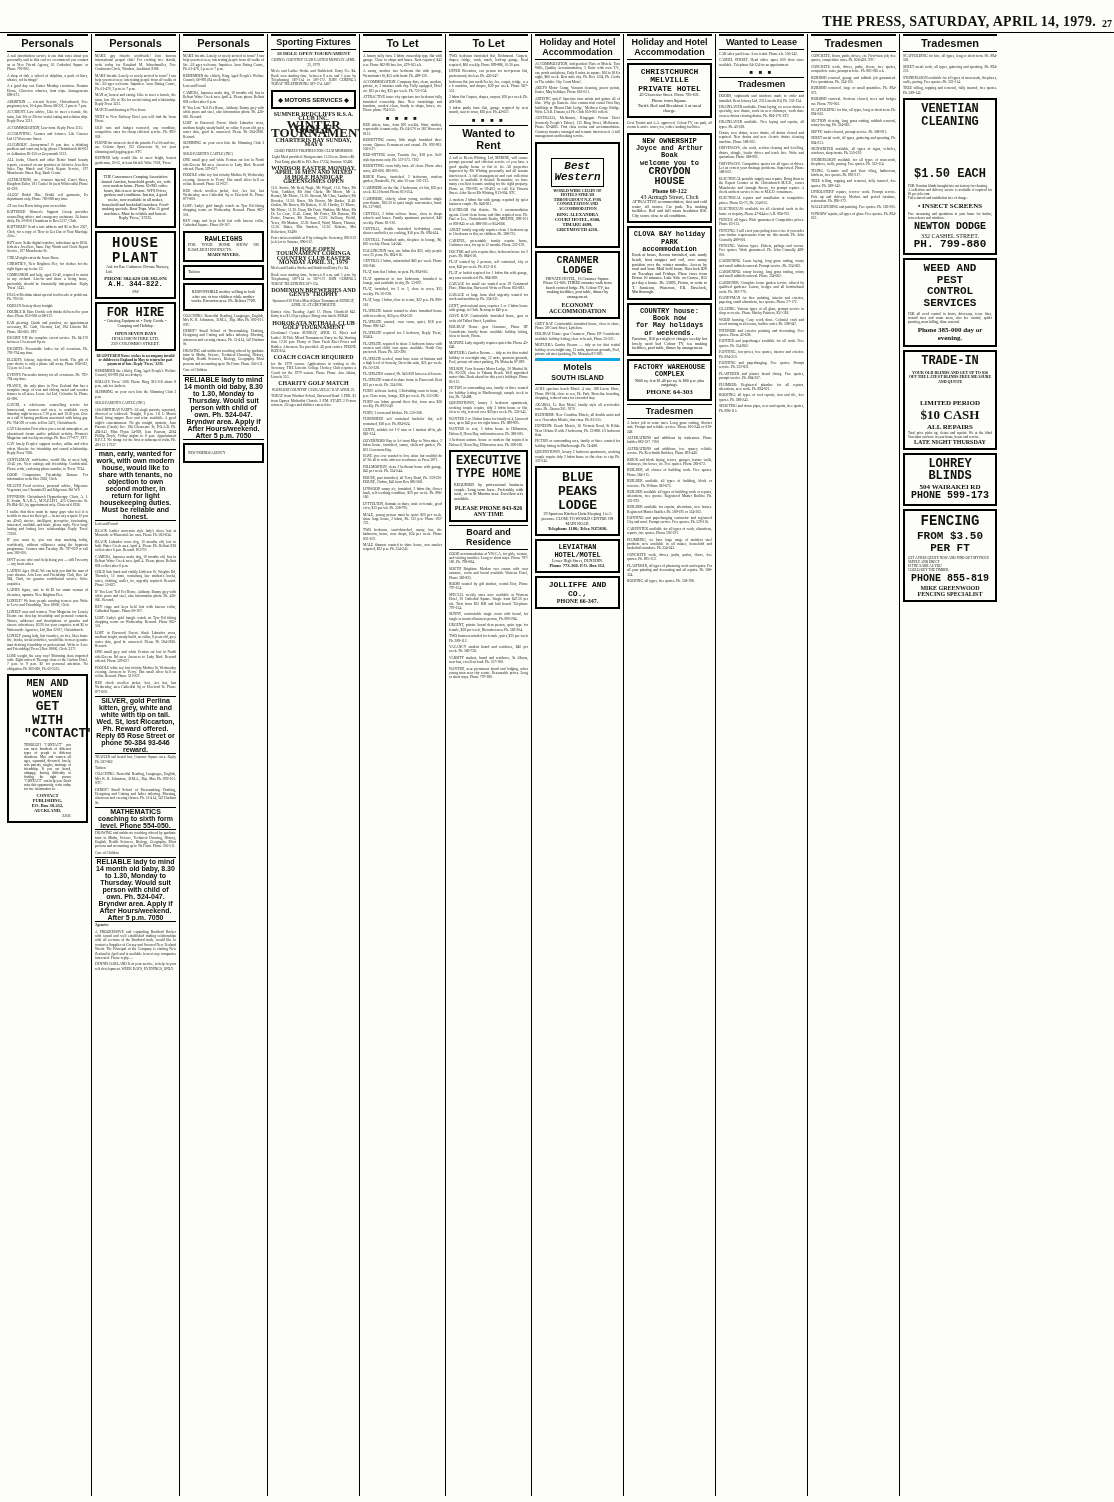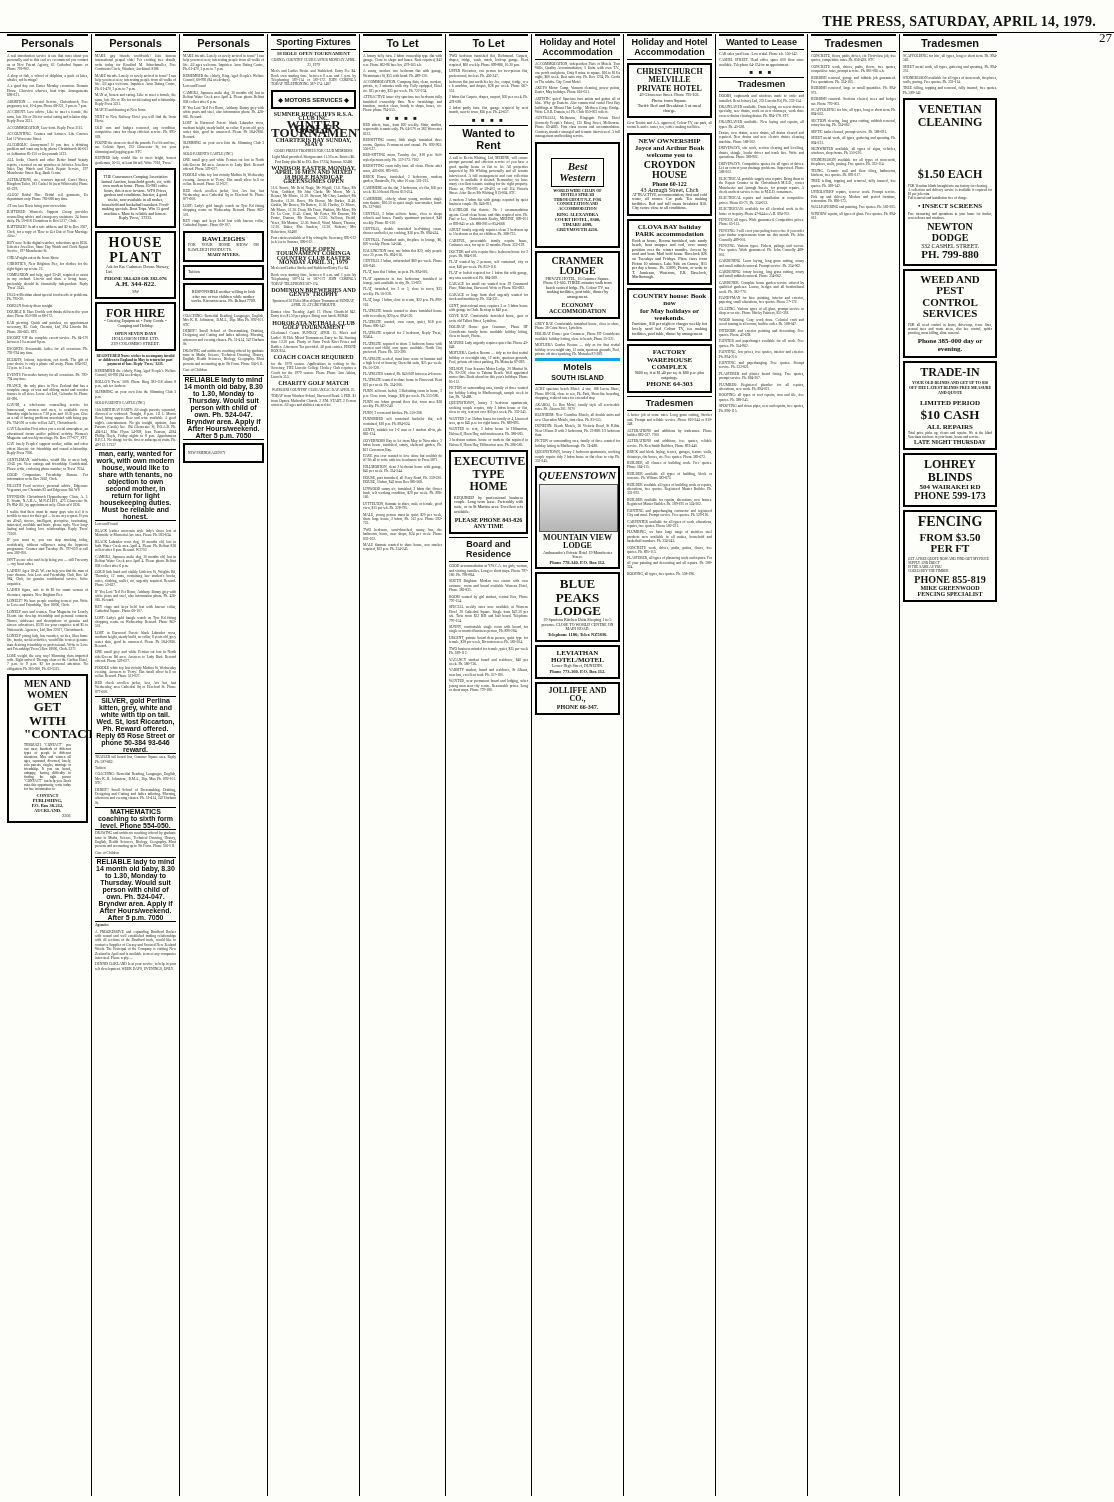--- a/index.html
+++ b/index.html
@@ -1,34 +1,34 @@
 <!DOCTYPE html>
 <html><head>
 <meta charset="utf-8">
 <style>
   html,body{margin:0;padding:0;background:#fff;}
   body{width:1114px;height:1502px;font-family:"Liberation Serif",serif;color:#111;}
   .page{position:relative;width:1114px;height:1502px;background:#fdfdfa;overflow:hidden;}
   .masthead{position:absolute;top:14px;left:0;width:1114px;height:18px;border-bottom:1px solid #000;}
   .masthead .mh{position:absolute;right:18px;top:0;font-size:14px;letter-spacing:.3px;font-weight:bold;}
-  .masthead .mhpg{position:absolute;right:0px;top:16px;font-size:13px;font-weight:normal;}
+  .masthead .mhpg{position:absolute;right:0px;top:4px;font-size:10px;font-weight:bold;}
   .cols{position:absolute;top:34px;left:4px;width:1106px;height:1462px;display:flex;}
   .col{position:relative;border-right:1px solid #000;padding:0 3px;box-sizing:border-box;overflow:hidden;}
   .col:last-child{border-right:none;}
   .w1{width:88px}.w2{width:88px}.w3{width:88px}.w4{width:92px}.w5{width:86px}
   .w6{width:86px}.w7{width:92px}.w8{width:92px}.w9{width:92px}.w10{width:92px}
   .w11{width:100px}
   .hd{font-family:"Liberation Sans",sans-serif;font-weight:bold;text-align:center;font-size:11px;
       border-top:2px solid #000;border-bottom:1px solid #000;padding:1px 0 2px;margin:0 0 2px;}
   .hd.small{font-size:9px;}
   .body{font-size:3.6px;line-height:4.4px;text-align:justify;color:#1b1b1b;
         font-family:"Liberation Serif",serif;letter-spacing:0;word-spacing:0;}
   .body p{margin:0 0 2px;}
   .dots{text-align:center;font-size:6px;letter-spacing:2px;line-height:6px;margin:2px 0;}
-  .adt{font-family:Liberation Serif, serif;font-weight:bold;line-height:1.05;}
+  .adt{font-family:Liberation Mono, monospace;font-weight:bold;line-height:1.05;}
   .f16{font-size:12px}.f14{font-size:14px}.f12{font-size:12px}.f11{font-size:11px}
   .f10{font-size:10px}.f9{font-size:13px}.f8{font-size:8px}.f7{font-size:7px}.f6{font-size:6px}
   .f5{font-size:5px}.f45{font-size:4.5px}
   .ctr{text-align:center}
   .sub{font-size:4px;line-height:4.6px;text-align:center;}
   .mini{font-size:3.4px;line-height:4px;text-align:justify;}
   .classhead{font-family:"Liberation Sans",sans-serif;font-weight:bold;font-size:7px;text-align:center;margin:2px 0 1px;}
   .box2{border:2px solid #000;padding:3px;margin:3px 0;text-align:center;}
   .wide{letter-spacing:1px;}
   .imgph{width:100%;height:70px;background:linear-gradient(180deg,#cfcfcf,#9a9a9a);border:1px solid #666;}
@@ -409,28 +409,20 @@
         <span class="f7">SOUTH ISLAND</span>
       </div>
       <div class="body">
         <p>ACRE spacious beach Motel: 4 star, 188 Lucas Shore, Phone 88-104, close to sea, Pk. Park, Shoreline boarding, shopping, reduced rates for extended stay.</p>
         <p>AKAROA, Le Bon Motel, family style all serviceable rates. Ph. Akaroa 201. 9170</p>
         <p>BLENHEIM: New Courtline Motels, all double units and new Clarendon Motels, first class. Ph. 83-555.</p>
         <p>DUNEDIN: Beach Motels, 36 Victoria Road, St Kilda. Near 18 kms D with 2 bedrooms, Ph. 23-888. 1/2 bedroom flats.</p>
         <p>PICTON or surrounding area, family of three wanted for holiday letting in Marlborough. Ph. 74-488.</p>
         <p>QUEENSTOWN, luxury 2 bedroom apartments, working couple require tidy 2 bdrm house or flat close to city. Ph. 332-245.</p>
       </div>
-      <div class="box2" style="padding:2px;">
-        <div class="adt f11 ital">QUEENSTOWN</div>
-        <div class="lodge" style="margin:2px 0;"></div>
-        <div class="adt f8">MOUNTAIN VIEW</div>
-        <div class="adt f8">LODGE</div>
-        <div class="sub">Ambassador's Private Hotel 19 Manchester Street.</div>
-        <div class="f45 bold">Phone 778-340. P.O. Box 112.</div>
-      </div>
       <div class="box2">
         <div class="adt f9">BLUE PEAKS LODGE</div>
         <div class="sub">29 Spacious Kitchen Units Sleeping 1 to 5 persons. CLOSE TO WORLD CENTRE ON MAIN ROAD.</div>
         <div class="f45 bold">Telephone 1186; Telex NZ5836.</div>
       </div>
       <div class="box2">
         <div class="adt f7">LEVIATHAN HOTEL/MOTEL</div>
         <div class="sub">Lower High Street, DUNEDIN.</div>
         <div class="f45 bold">Phone 773-160. P.O. Box 112.</div>
       </div>
@@ -580,21 +572,21 @@
       <div class="box2">
         <div class="adt f11">WEED AND PEST</div>
         <div class="adt f11">CONTROL</div>
         <div class="adt f11" style="margin-bottom:3px;">SERVICES</div>
         <div class="mini">FOR all weed control in lawns, driveways, fence lines, around trees and waste areas, also bee control, spider proofing, moss killing, slime removal.</div>
         <div class="f7 bold" style="margin-top:2px;">Phone 385-000 day or evening.</div>
       </div>
       <div class="box2">
         <div class="adt f16" style="margin-bottom:3px;">TRADE-IN</div>
         <div class="sub bold">YOUR OLD BLINDS AND GET UP TO $10 OFF THE LATEST BLINDS FREE MEASURE AND QUOTE</div>
-        <div class="f7 bold" style="margin-top:4px;">LIMITED PERIOD</div>
+        <div class="f7 bold" style="margin-top:14px;">LIMITED PERIOD</div>
         <div class="f9 bold">$10 CASH</div>
         <div class="f7 bold">ALL REPAIRS</div>
         <div class="mini">Total price picks up, cleans and repairs. We at the blind Venetians can have in your home, house and service.</div>
         <div class="f6 bold">LATE NIGHT THURSDAY</div>
       </div>
       <div class="box2">
         <div class="adt f16">LOHREY</div>
         <div class="adt f16">BLINDS</div>
         <div class="f7 bold">504 WAIRAKEI RD</div>
         <div class="adt f10">PHONE 599-173</div>

